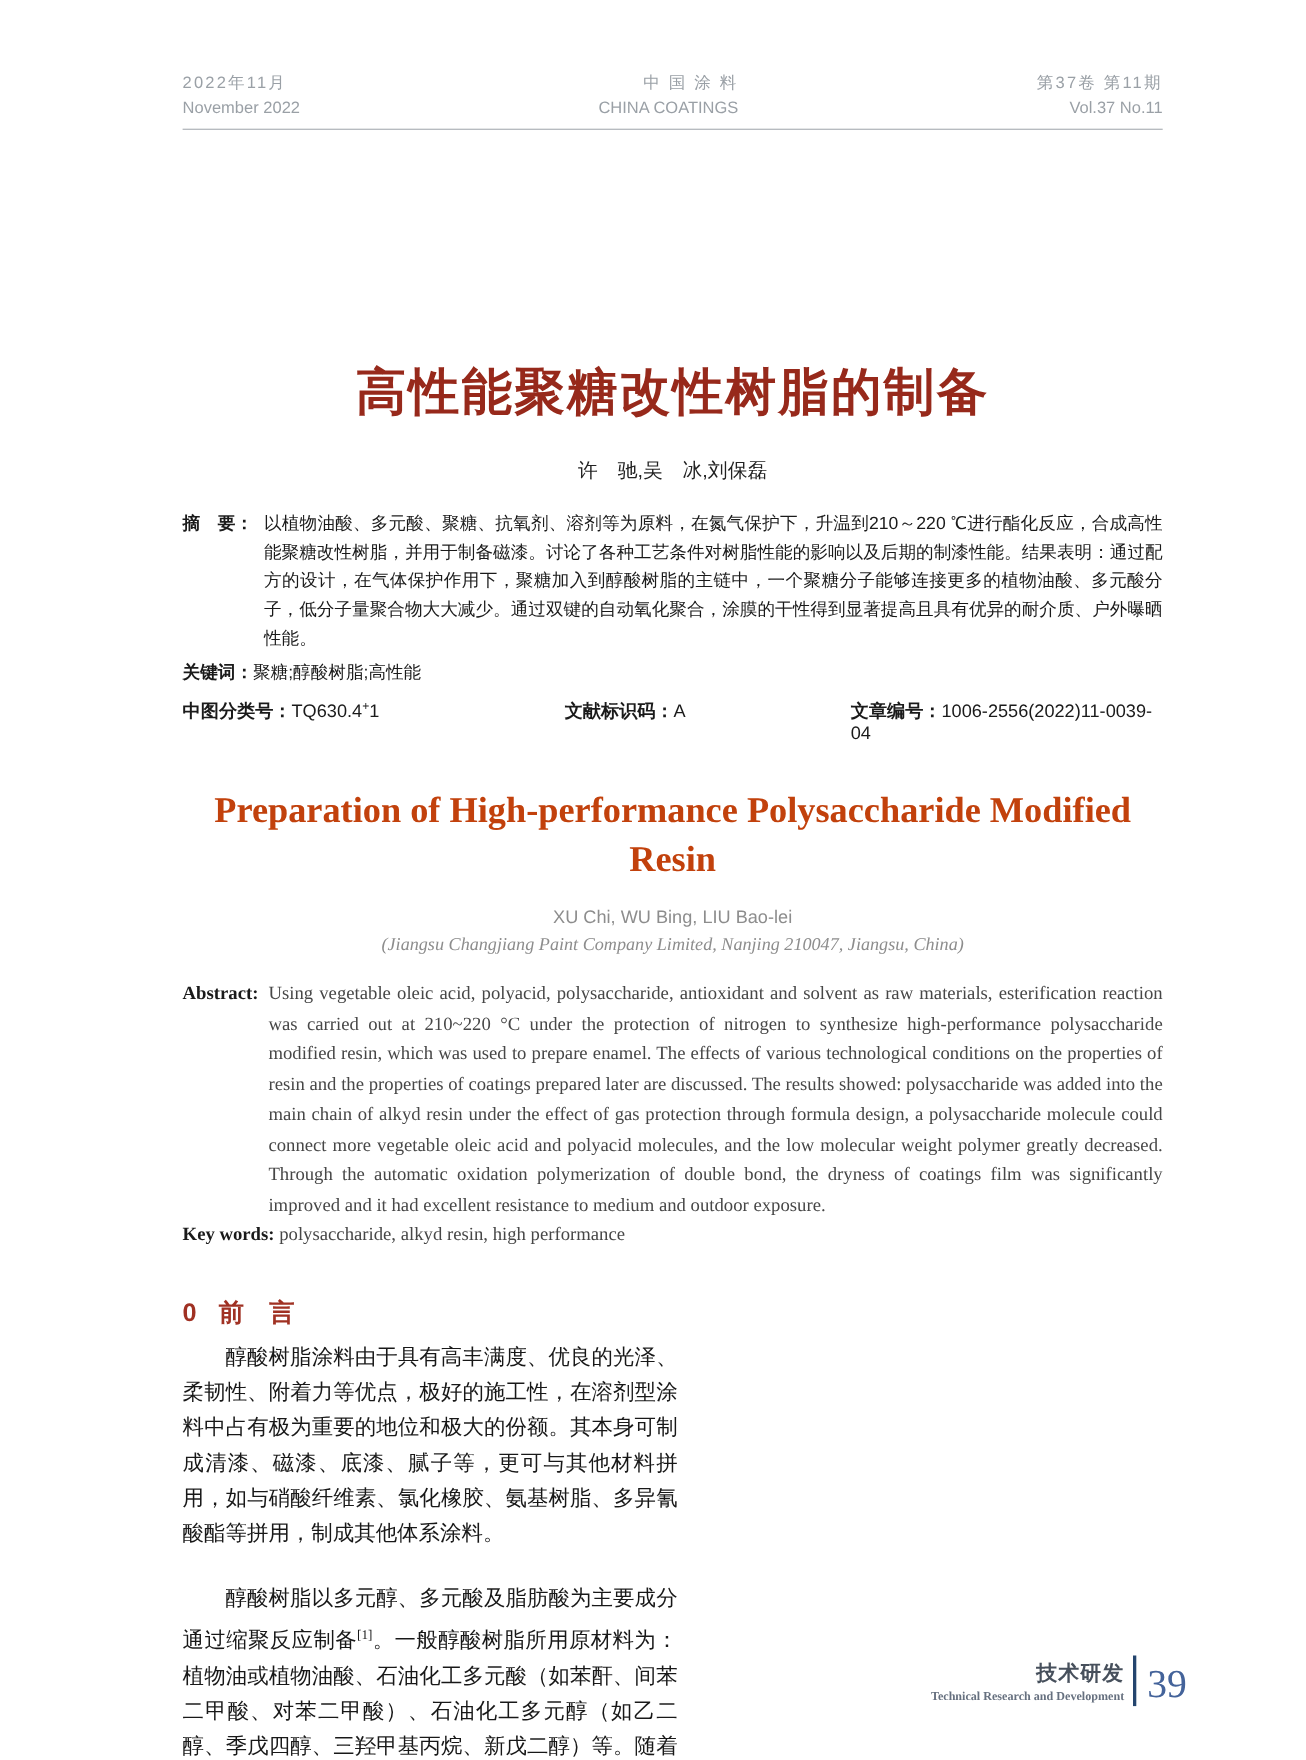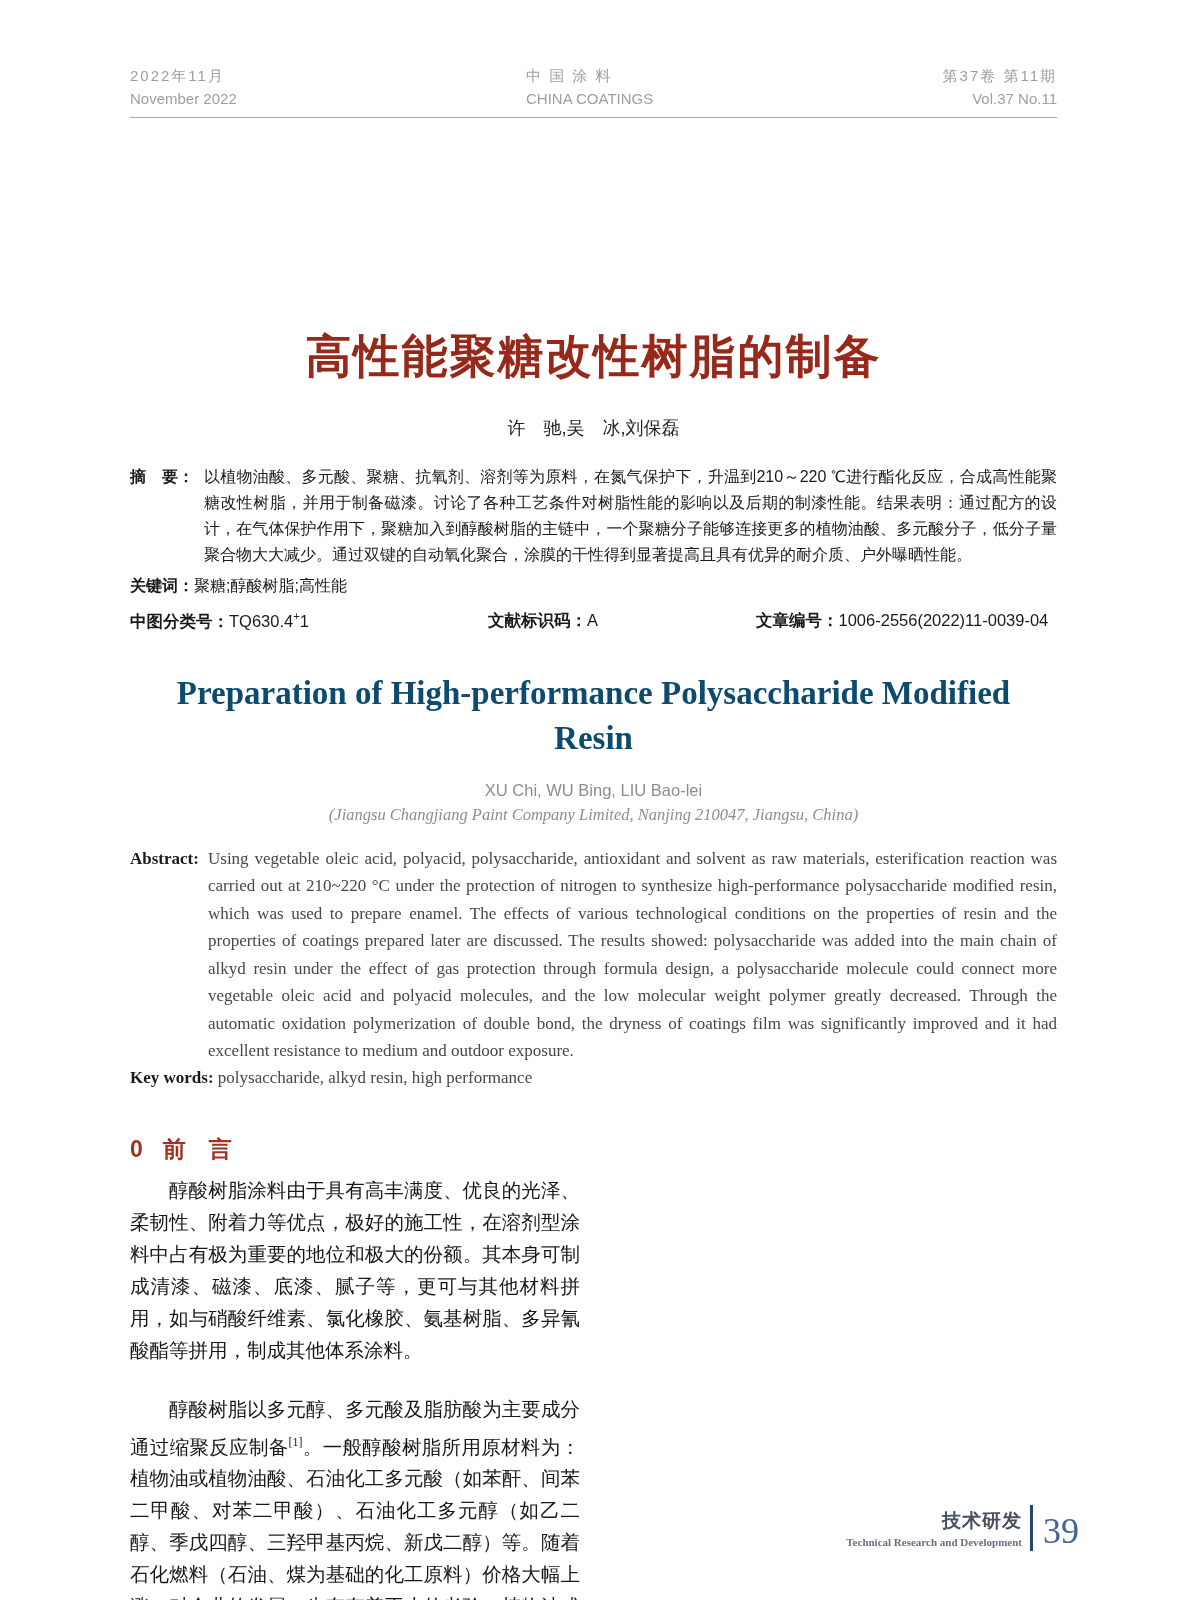--- a/index.html
+++ b/index.html
@@ -1,26 +1,26 @@
 <!DOCTYPE html>
 <html><head>
 <meta charset="utf-8">
 <style>
   * { margin:0; padding:0; box-sizing:border-box; }
   html,body { background:#ffffff; }
   .page {
     width:1187px; height:1600px; position:relative; background:#ffffff;
-    font-family:"Liberation Sans", sans-serif; color:#1a1a1a; overflow:hidden;
+    font-family:"Liberation Sans", sans-serif; color:#1a1a1a; overflow:hidden;padding-left:36px;
   }
   .content { padding:0 130px; }
 
   
   .hdr { margin-top:64px; display:flex; justify-content:space-between; align-items:flex-end;
          color:#9aa0a6; font-size:15px; line-height:23px; }
-  .hdr .c { text-align:left; }
+  .hdr .c { text-align:right; }
   .hdr .r { text-align:right; }
   .hdr .cn-line { letter-spacing:2px; }
   .hdr-rule { margin-top:7px; height:1px; background:#a6abb1; }
 
   
   .title-cn { margin-top:208px; text-align:center; font-size:46px; font-weight:bold;
               color:#97291b; letter-spacing:2px; }
   .authors-cn { margin-top:28px; text-align:center; font-size:18px; color:#222; }
   .affil-cn { margin-top:9px; text-align:center; font-size:16px; color:#222; }
 
@@ -33,21 +33,21 @@
 
   .cls-row { margin-top:12px; display:flex; font-size:16.5px; }
   .cls-row .g1 { width:358px; }
   .cls-row .g2 { width:268px; }
   .cls-row .lbl { font-weight:bold; }
   .cls-row sup { font-size:11px; }
   .doi { margin-top:12px; font-family:"Liberation Serif", serif; font-size:16px; color:#222; }
 
   
   .title-en { margin-top:38px; text-align:center; font-family:"Liberation Serif", serif;
-              font-weight:bold; font-size:33px; line-height:45px; color:#0c4a6e; }
+              font-weight:bold; font-size:33px; line-height:45px; color:#c2410c; }
   .authors-en { margin-top:20px; text-align:center; font-size:16.5px; color:#8d8d8d; }
   .affil-en { margin-top:5px; text-align:center; font-family:"Liberation Serif", serif;
               font-style:italic; font-size:16.5px; color:#8d8d8d; }
 
   
   .abs-en { margin-top:20px; display:flex; font-family:"Liberation Serif", serif;
             font-size:17px; line-height:27.5px; color:#474747; }
   .abs-en .label { flex:0 0 78px; font-weight:bold; color:#1a1a1a; }
   .abs-en .text { flex:1; text-align:justify; }
   .kw-en { margin-top:3px; font-family:"Liberation Serif", serif; font-size:17px; color:#474747; }

